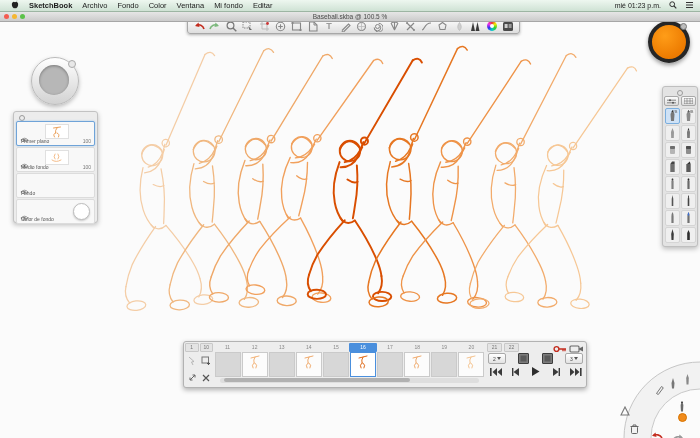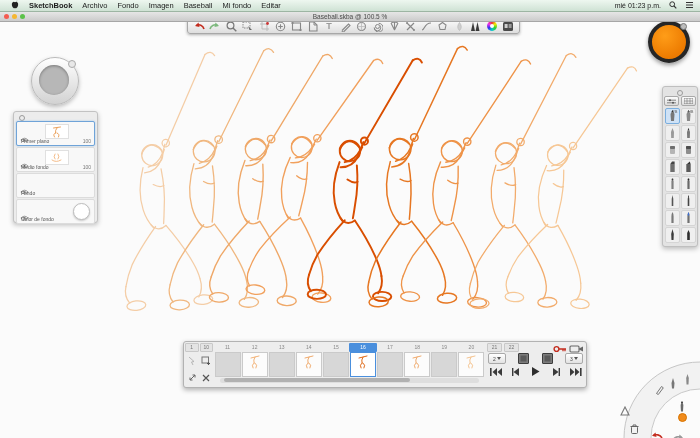--- a/index.html
+++ b/index.html
@@ -129,22 +129,22 @@
 
   <div class="menubar">
     <span class="mitem">
       <svg width="8" height="9" viewBox="0 0 8 9">
           <path d="M5.4,1.1 q.9-.9 1-0 q-1,.2-1,0z M4,2.2 q1.2-.8 2.3,0 q1.2,1 .8,3 q-.4,2.2-1.6,2.9 q-.8.5-1.5,0 q-.7.5-1.5,0 Q1.3,7.4.9,5.2 q-.4-2,.8-3 q1.1-.8,2.3,0z" fill="#222"></path>
         </svg>
     </span>
     <span class="mitem app">SketchBook</span>
     <span class="mitem">Archivo</span>
     <span class="mitem">Fondo</span>
-    <span class="mitem">Imagen</span>
-    <span class="mitem">Baseball</span>
+    <span class="mitem">Color</span>
+    <span class="mitem">Ventana</span>
     <span class="mitem">Mi fondo</span>
     <span class="mitem">Editar</span>
     <span class="mright">
       <span class="clock">mié 01:23 p.m.</span>
       <span>
         <svg width="8" height="8" viewBox="0 0 8 8">
             <circle cx="3.2" cy="3.2" r="2.4" fill="none" stroke="#333" stroke-width="1"></circle>
             <path d="M5,5 L7.3,7.3" stroke="#333" stroke-width="1.1"></path>
           </svg>
       </span>

